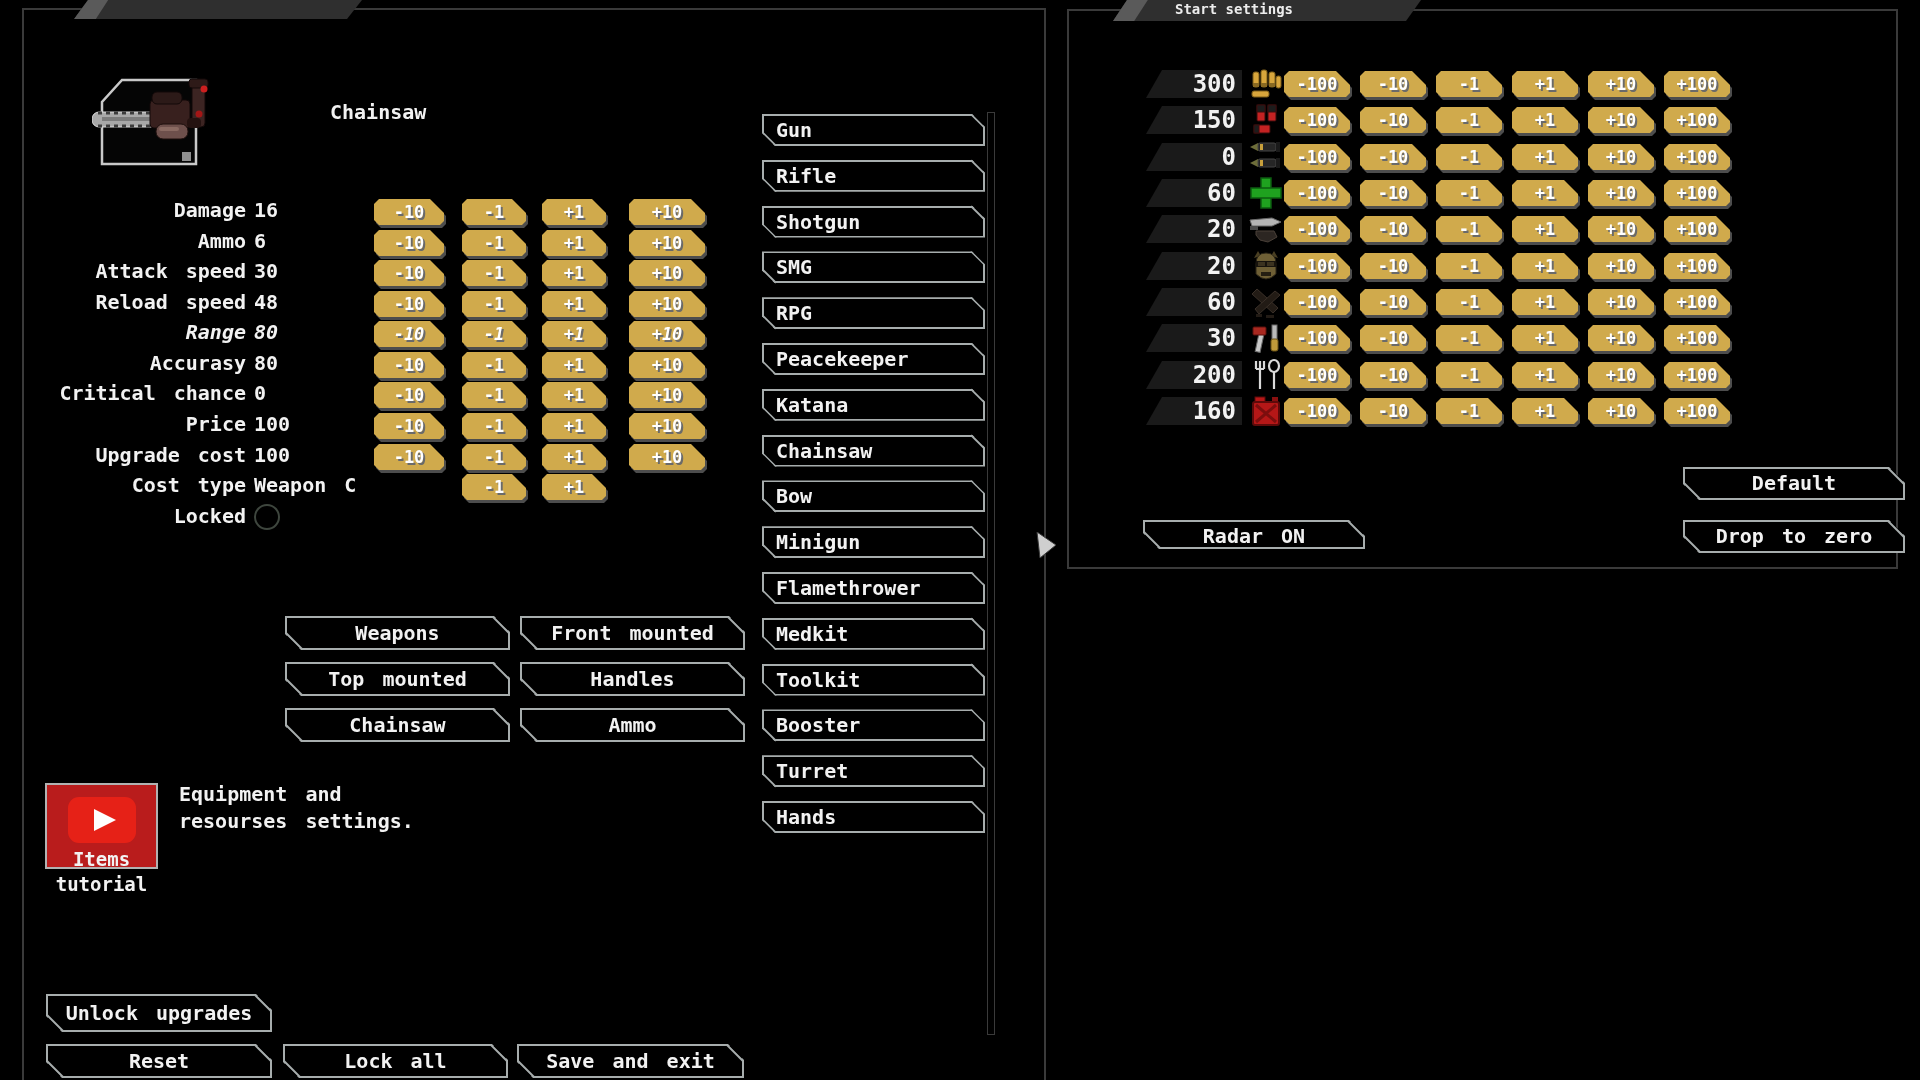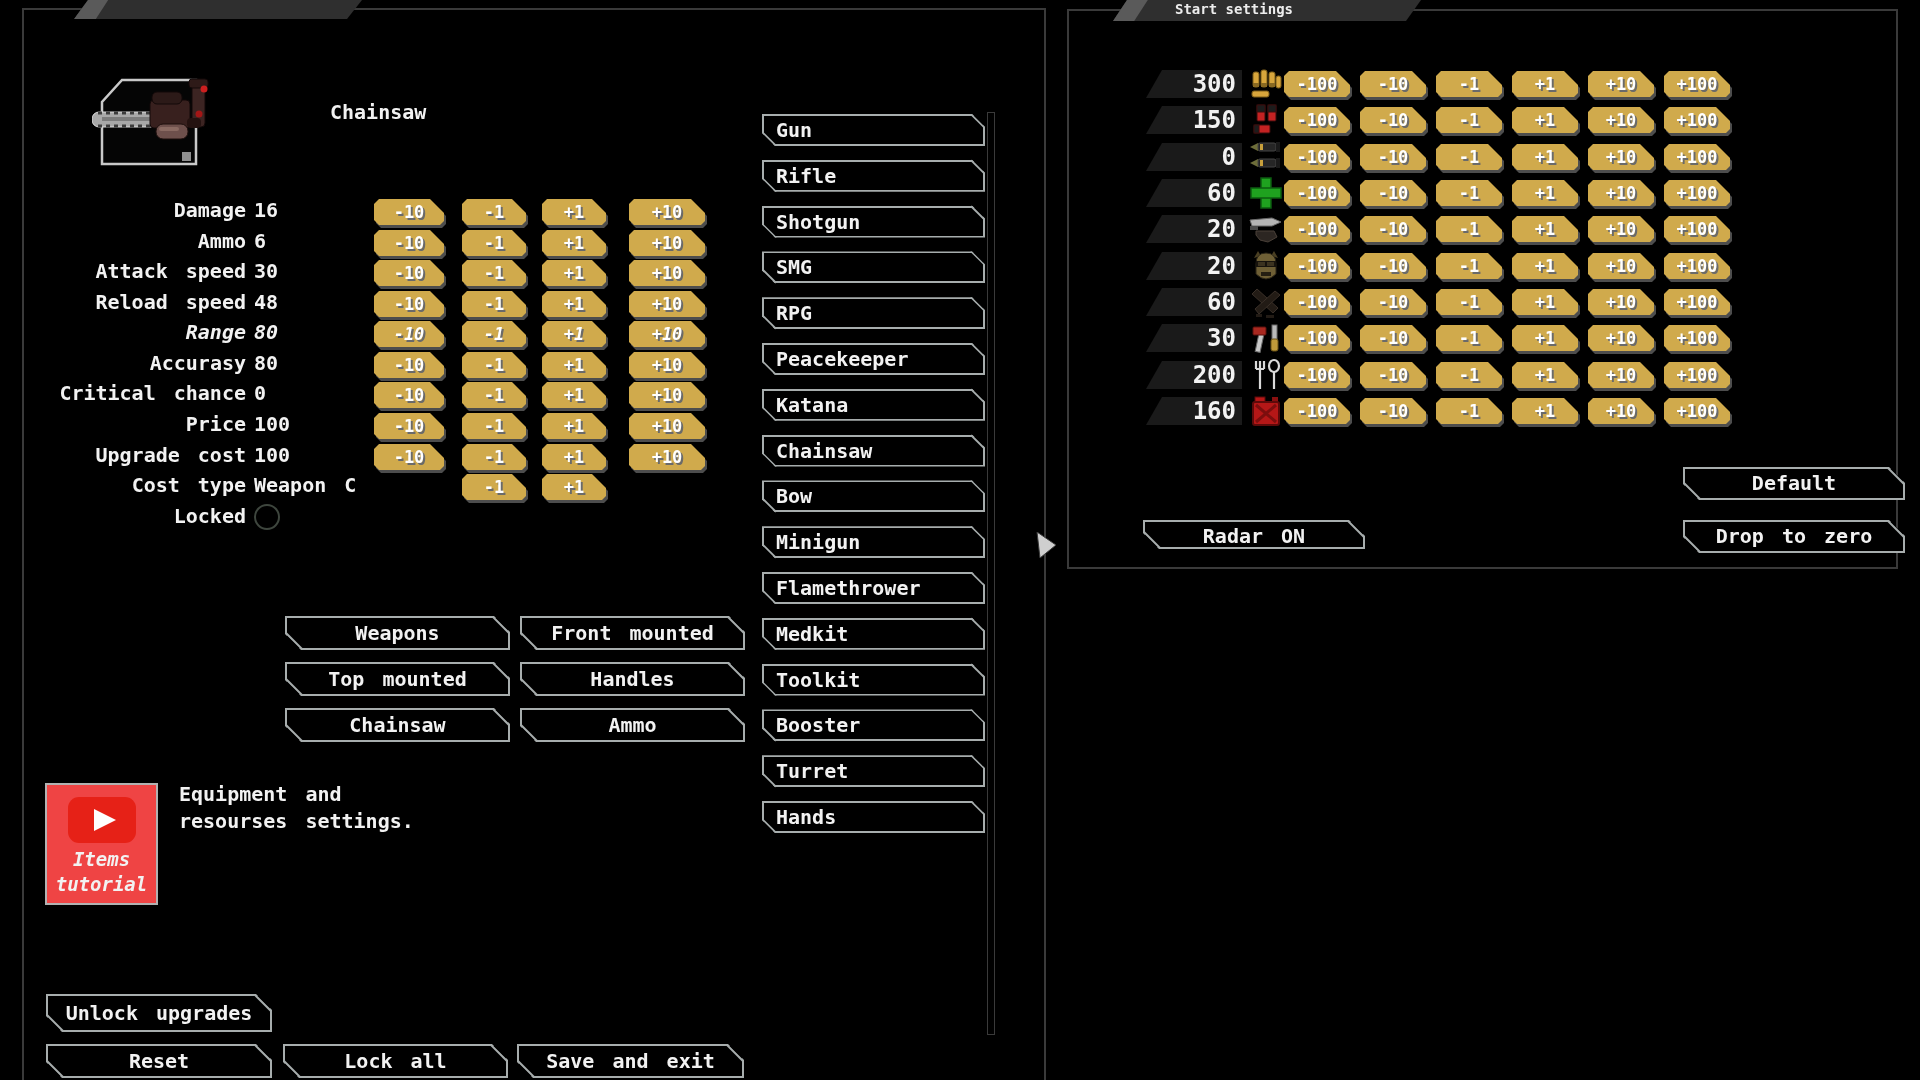--- a/index.html
+++ b/index.html
@@ -55,22 +55,22 @@
              border:1px solid #3a3a3a;box-sizing:border-box;}
 
   
   .res-row{position:absolute;left:0;width:1920px;height:28px;line-height:28px;}
   .res-strip{position:absolute;left:1146px;top:0;width:96px;height:28px;background:#1a1a1a;
              clip-path:polygon(16px 0,100% 0,100% 100%,0 100%);}
   .res-value{position:absolute;left:1146px;width:90px;text-align:right;font-size:24px;}
   .res-icon{position:absolute;left:1248px;top:-4px;width:36px;height:36px;}
 
   
-  #tutorial-box{position:absolute;left:45px;top:783px;width:113px;height:122px;
-                border:2px solid #b2b2b2;box-sizing:border-box;text-align:center;cursor:default;background:#ef4444;font-style:italic;}
+  #tutorial-box{position:absolute;left:45px;top:783px;width:113px;height:86px;
+                border:2px solid #b2b2b2;box-sizing:border-box;text-align:center;cursor:default;background:#b91c1c;}
   #tutorial-box .yt{margin-top:12px;}
   .tut-line{font-size:19px;line-height:25px;}
   #eq-text{position:absolute;left:179px;top:781px;font-size:20px;line-height:27px;word-spacing:6px;}
 
   #cursor{position:absolute;left:1036px;top:532px;z-index:50;}
 </style>
 </head>
 <body>
 
 <div class="app">

